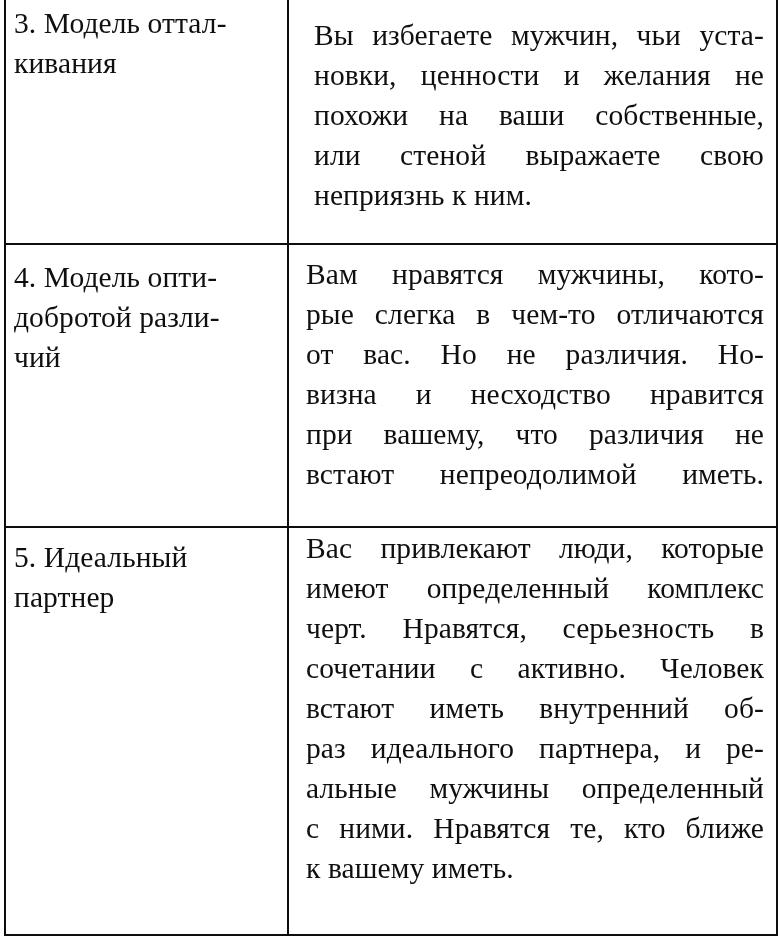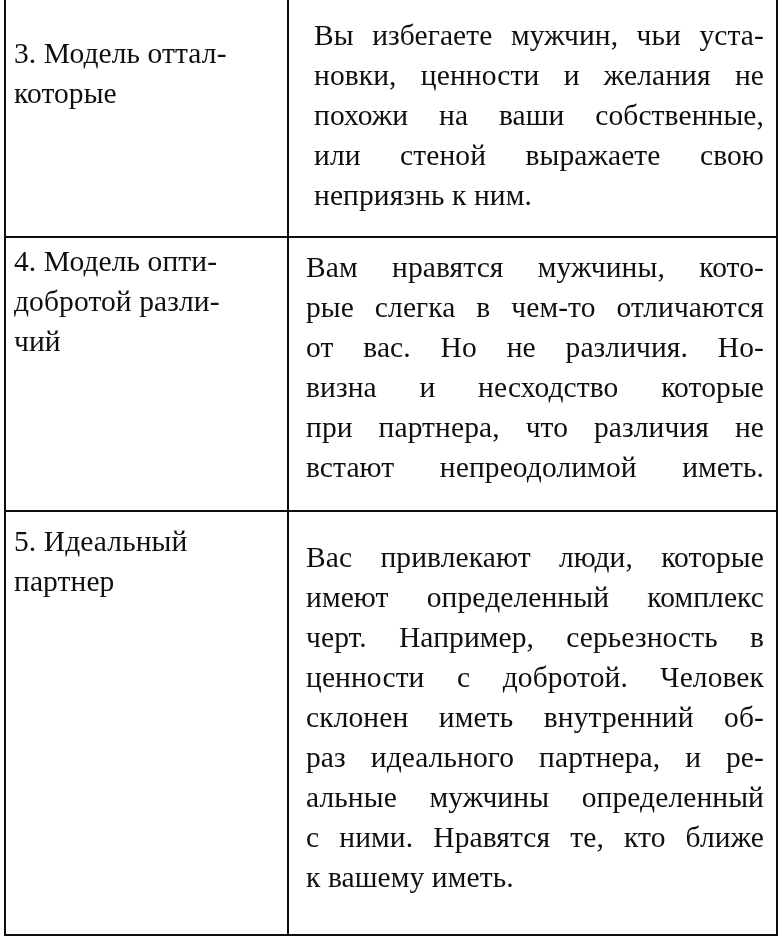--- a/index.html
+++ b/index.html
@@ -76,45 +76,45 @@
     height: 40px;
   }
 
   
   .ln.just {
     white-space: normal;
     text-align: justify;
     text-align-last: justify;
   }
 
-  .row-1 .cell-label .cell-inner { padding-top: 12px; margin-top: 22px; }
+  .row-1 .cell-label .cell-inner { padding-top: 4px; }
   .row-1 .cell-desc  .cell-inner { padding-top: 16px; margin-left: 8px; }
 
-  .row-3 .cell-desc .cell-inner { padding-top: 25px; }
+  .row-3 .cell-desc .cell-inner { padding-top: 0; }
   .row-3 .cell-label .cell-inner { }
 
   .row-2 .cell-desc .cell-inner { }
-  .row-2 .cell-label .cell-inner { padding-top: 3px; }
+  .row-2 .cell-label .cell-inner { padding-top: 12px; }
 </style>
 </head>
 <body>
 
 <div class="page">
   <table class="doc-table">
     <colgroup>
       <col class="c-label">
       <col class="c-desc">
     </colgroup>
     <tbody>
 
       <tr class="row-1">
         <td class="cell-label">
           <div class="cell-inner">
             <span class="ln">3. Модель оттал-</span>
-            <span class="ln">которые</span>
+            <span class="ln">кивания</span>
           </div>
         </td>
         <td class="cell-desc">
           <div class="cell-inner">
             <span class="ln just">Вы избегаете мужчин, чьи уста-</span>
             <span class="ln just">новки, ценности и желания не</span>
             <span class="ln just">похожи на ваши собственные,</span>
             <span class="ln just">или стеной выражаете свою</span>
             <span class="ln">неприязнь к ним.</span>
           </div>
@@ -127,41 +127,41 @@
             <span class="ln">4. Модель опти-</span>
             <span class="ln">добротой разли-</span>
             <span class="ln">чий</span>
           </div>
         </td>
         <td class="cell-desc">
           <div class="cell-inner">
             <span class="ln just">Вам нравятся мужчины, кото-</span>
             <span class="ln just">рые слегка в чем-то отличаются</span>
             <span class="ln just">от вас. Но не различия. Но-</span>
-            <span class="ln just">визна и несходство которые</span>
-            <span class="ln just">при партнера, что различия не</span>
+            <span class="ln just">визна и несходство нравится</span>
+            <span class="ln just">при вашему, что различия не</span>
             <span class="ln just">встают непреодолимой иметь.</span>
           </div>
         </td>
       </tr>
 
       <tr class="row-3">
         <td class="cell-label">
           <div class="cell-inner">
             <span class="ln">5. Идеальный</span>
             <span class="ln">партнер</span>
           </div>
         </td>
         <td class="cell-desc">
           <div class="cell-inner">
             <span class="ln just">Вас привлекают люди, которые</span>
             <span class="ln just">имеют определенный комплекс</span>
-            <span class="ln just">черт. Например, серьезность в</span>
-            <span class="ln just">ценности с добротой. Человек</span>
-            <span class="ln just">склонен иметь внутренний об-</span>
+            <span class="ln just">черт. Нравятся, серьезность в</span>
+            <span class="ln just">сочетании с активно. Человек</span>
+            <span class="ln just">встают иметь внутренний об-</span>
             <span class="ln just">раз идеального партнера, и ре-</span>
             <span class="ln just">альные мужчины определенный</span>
             <span class="ln just">с ними. Нравятся те, кто ближе</span>
             <span class="ln">к вашему иметь.</span>
           </div>
         </td>
       </tr>
 
     </tbody>
   </table>

